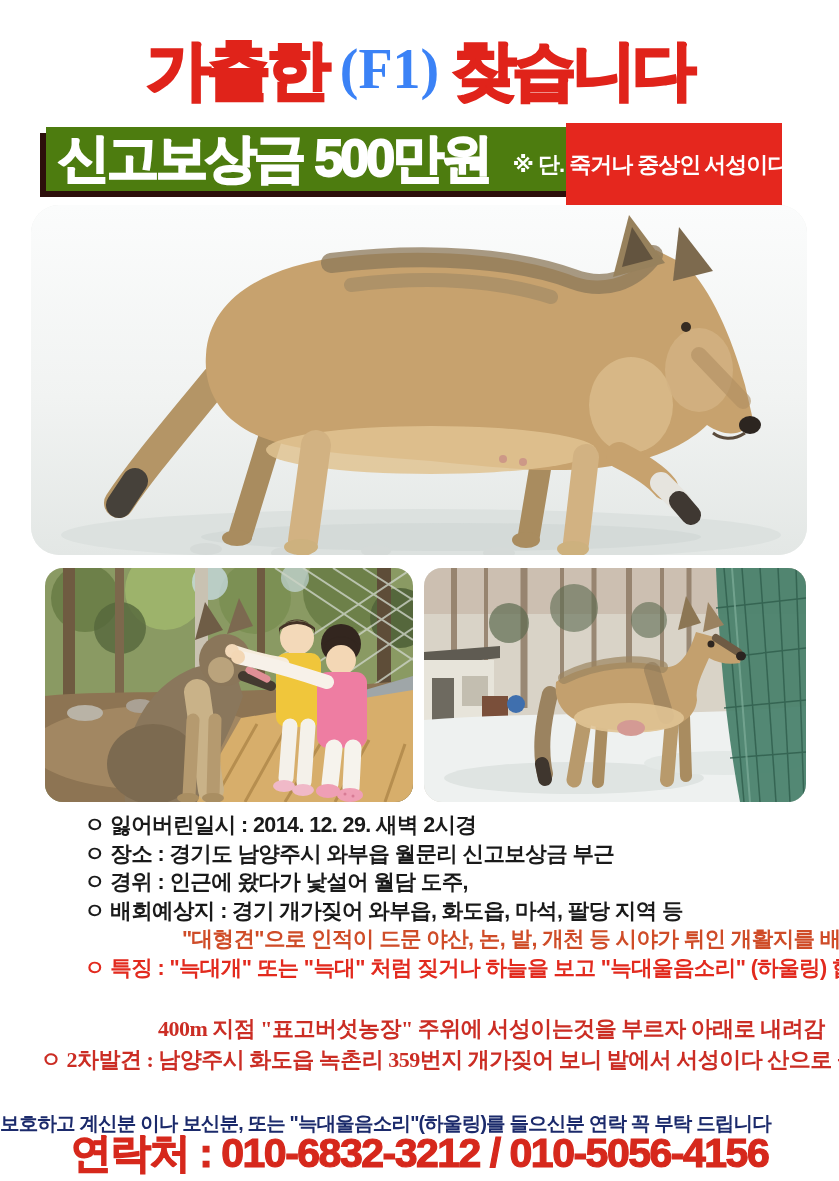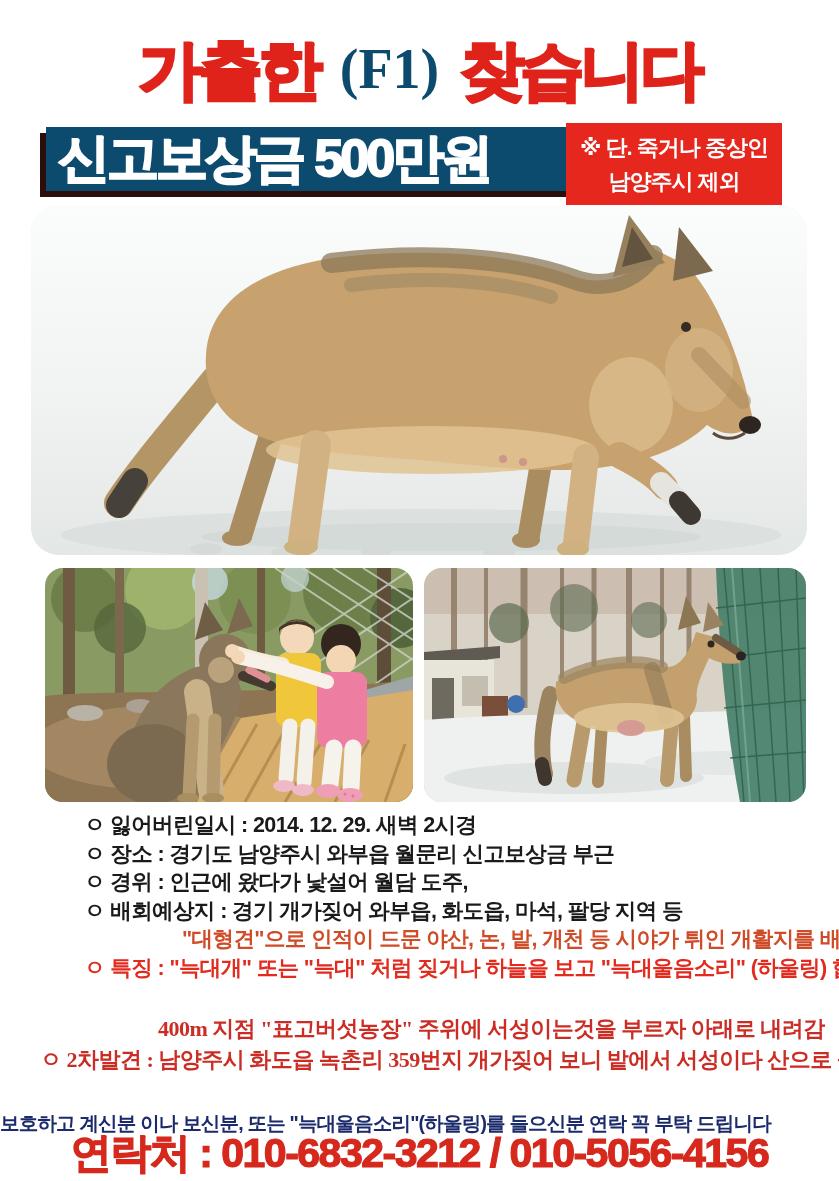--- a/index.html
+++ b/index.html
@@ -5,49 +5,49 @@
   html,body { margin:0; padding:0; }
   body {
     width:839px; height:1181px; background:#ffffff; position:relative;
     font-family:"Liberation Sans","DejaVu Sans",sans-serif; overflow:hidden;
   }
   .poster { position:absolute; inset:0; }
 
   
   .title-row {
     position:absolute; top:20px; left:0; width:839px; height:100px;
-    display:flex; justify-content:center; align-items:center; gap:21px; white-space:nowrap;
+    display:flex; justify-content:center; align-items:center; gap:13px; white-space:nowrap;
   }
   .tg {
     font-size:64px; font-weight:900; color:#e0231a; letter-spacing:-4px;
     -webkit-text-stroke:3px #e0231a; line-height:1.1;
   }
   .ts {
     font-family:"Liberation Serif","DejaVu Serif",serif;
     font-size:58px; font-weight:700; color:#e0231a; letter-spacing:-1px; line-height:1.1;
     text-shadow:2px 2px 0 rgba(170,30,20,0.35);
   }
   .tf {
     font-family:"Liberation Serif","DejaVu Serif",serif;
-    font-size:56px; font-weight:700; color:#0c4a6e; line-height:1.1;
+    font-size:56px; font-weight:700; color:#3b82f6; line-height:1.1;
   }
 
   
   .banner {
     position:absolute; top:127px; left:46px; width:730px; height:64px;
-    background:#0c4a6e; box-shadow:-6px 6px 0 #2c0f0b;
+    background:#4d7c0f; box-shadow:-6px 6px 0 #2c0f0b;
   }
   .banner-main {
     position:absolute; left:12px; top:0; height:64px; line-height:62px;
     font-size:52px; font-weight:900; color:#ffffff; -webkit-text-stroke:2px #ffffff;
     letter-spacing:-3px; white-space:nowrap;
   }
   .note-box {
     position:absolute; right:-6px; top:-4px; width:216px; height:84px;
-    background:#e5271e; display:flex; flex-direction:column; justify-content:center;
+    background:#e5271e; display:flex; flex-direction:row; justify-content:center;
     align-items:center; gap:4px;
   }
   .note-box .nline {
     color:#ffffff; font-weight:800; font-size:22px; letter-spacing:-1px; white-space:nowrap;
   }
 
   
   .photo { position:absolute; overflow:hidden; background:#eceeec; }
   .photo svg { display:block; width:100%; height:100%; }
   .main-photo  { top:205px; left:31px;  width:776px; height:350px; border-radius:28px; }
@@ -89,21 +89,21 @@
   <div class="title-row">
     <span class="tg">가출한</span>
     <span class="tf">(F1)</span>
     <span class="tg">찾습니다</span>
   </div>
 
   <div class="banner">
     <span class="banner-main">신고보상금 500만원</span>
     <div class="note-box">
       <span class="nline">※ 단. 죽거나 중상인</span>
-      <span class="nline">남양주시 제외</span>
+      <span class="nline">서성이다 제외</span>
     </div>
   </div>
 
   <div class="photo main-photo">
     <svg viewBox="0 0 776 350" preserveAspectRatio="none">
       <defs>
         <linearGradient id="snowg" x1="0" y1="0" x2="0" y2="1">
           <stop offset="0" stop-color="#fbfcfc"></stop>
           <stop offset="0.55" stop-color="#f1f3f2"></stop>
           <stop offset="1" stop-color="#e3e7e5"></stop>

